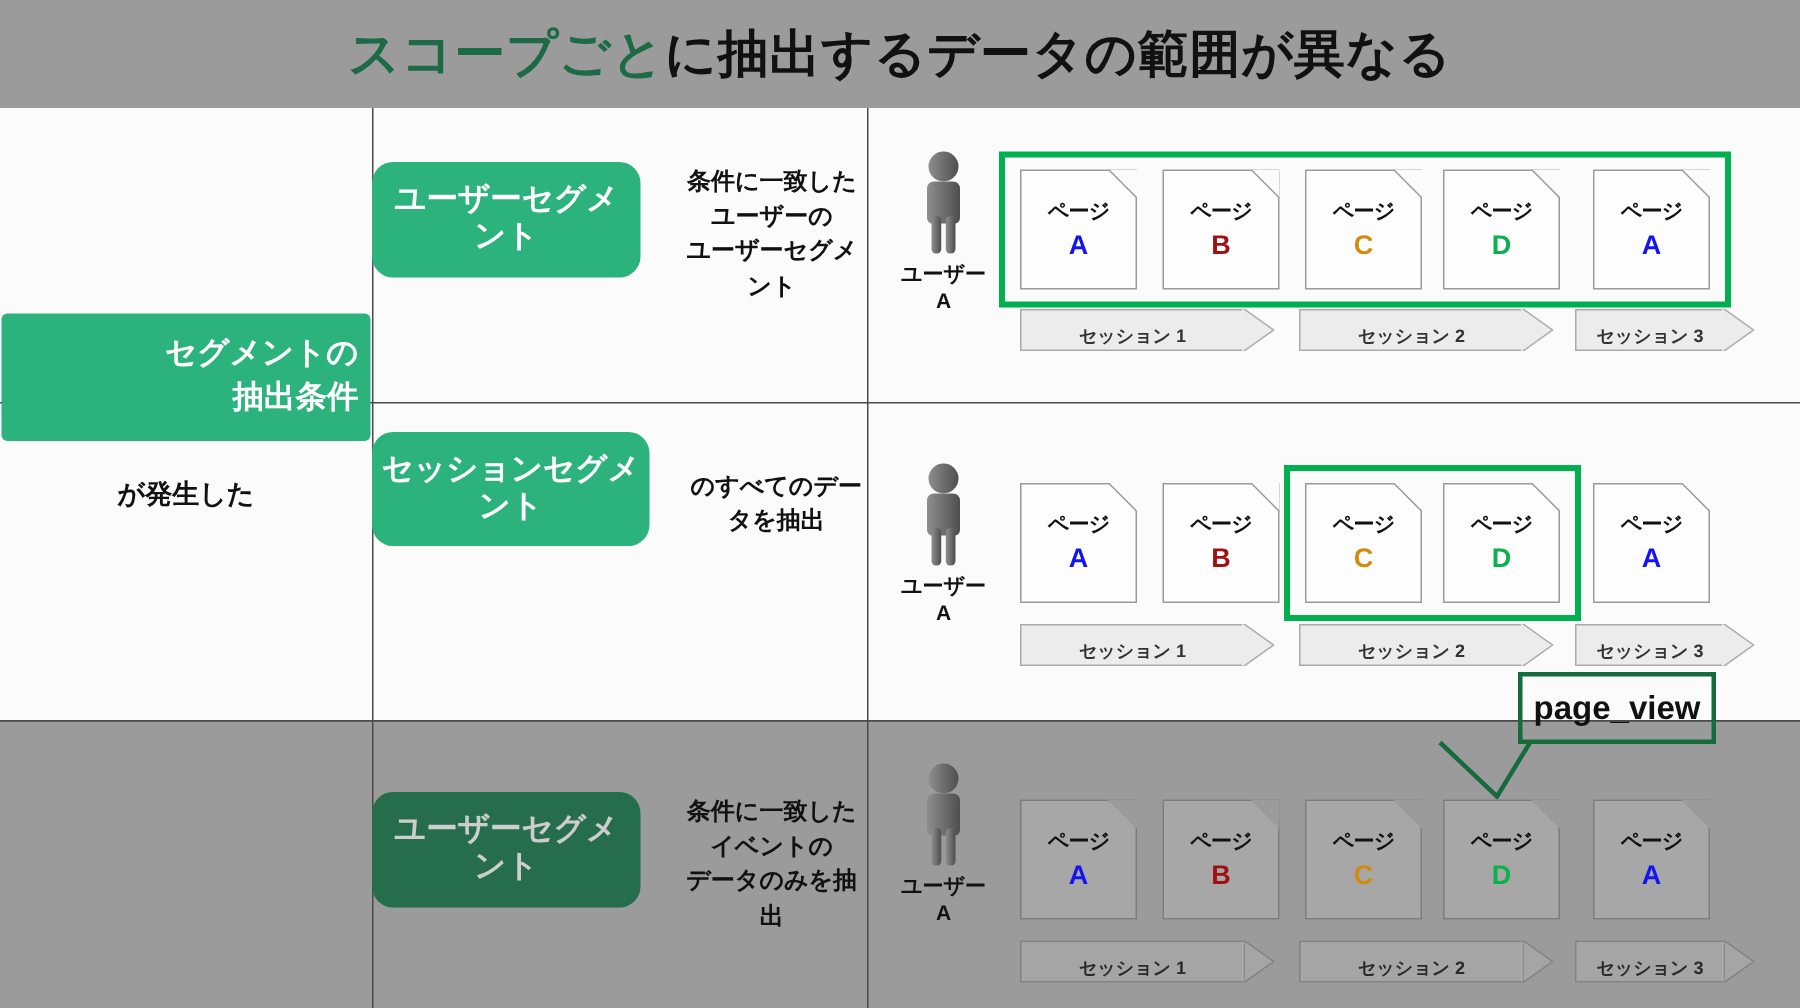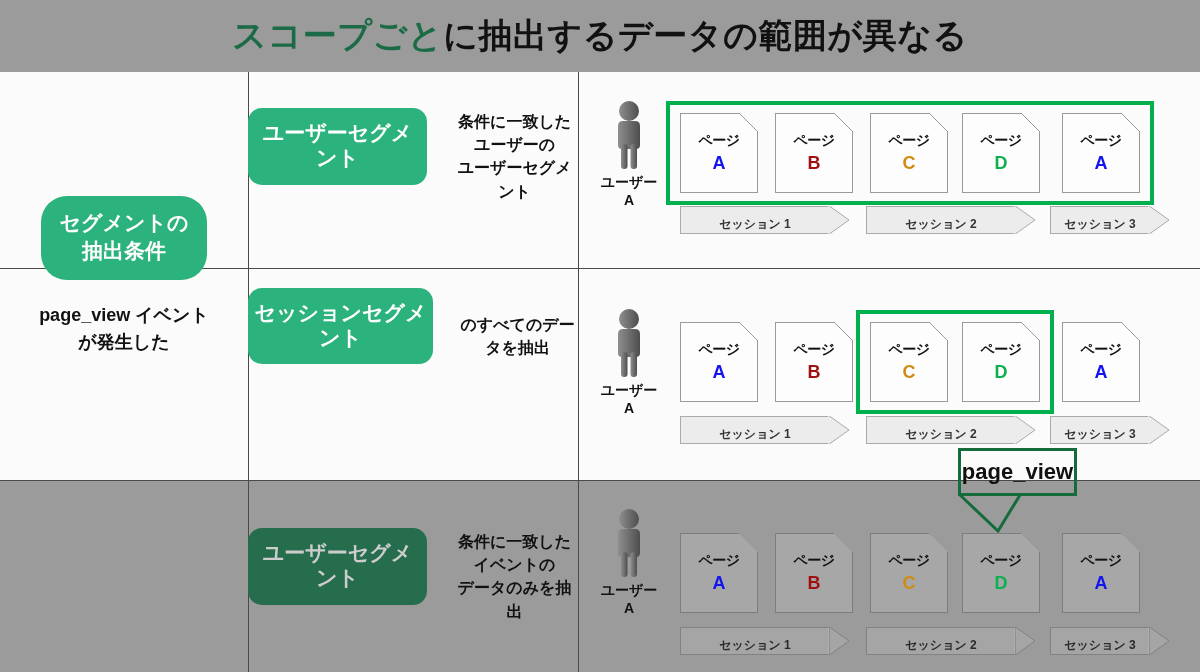--- a/index.html
+++ b/index.html
@@ -42,24 +42,24 @@
     background:#9b9b9b;
   }
   .dim-line{position:absolute;left:0;top:0;width:1200px;height:1px;background:#4a4a4a;}
 
   
   .cond{
     position:absolute;left:0;top:72px;width:248px;height:408px;
     display:flex;flex-direction:column;align-items:center;justify-content:center;
   }
   .cond-badge{
-    width:166px;box-sizing:border-box;
-    background:#2cb27c;border-radius:26px;
+    width:246px;box-sizing:border-box;
+    background:#2cb27c;border-radius:4px;
     padding:13px 8px 15px;
-    text-align:center;color:#fff;font-weight:bold;font-size:21px;line-height:1.35;
+    text-align:right;color:#fff;font-weight:bold;font-size:21px;line-height:1.35;
   }
   .cond-text{
     margin-top:22px;text-align:center;color:#111;font-weight:bold;
     font-size:18px;line-height:1.5;
   }
   .cond-text .accent{color:#00b04f;}
 
   
   .row-label{
     position:absolute;left:248px;width:330px;
@@ -135,21 +135,20 @@
     <div class="hline h1"></div>
     <div class="hline h2"></div>
   </div>
 
   <div class="cond">
     <div class="cond-badge">
       <div>セグメントの</div>
       <div>抽出条件</div>
     </div>
     <div class="cond-text">
-      <div>page_view イベント</div>
       <div>が発生した</div>
     </div>
   </div>
 
   <div id="rows-host">
       <div class="row-label" style="top: 90px;">
     <div class="seg-badge">ユーザーセグメント</div>
     <div class="seg-desc">
       <div>条件に一致したユーザーの</div>
       <div>ユーザーセグメント</div>
@@ -409,20 +408,20 @@
       </span>
       </div>
       <div class="arrow" style="position: absolute; left: 1050px; top: 627px; width: 100px; height: 28px; background: rgba(255, 255, 255, 0.1); border-color: rgb(130, 130, 130); color: rgb(42, 42, 42);">
         <span>セッション 3</span>
       <span class="head">
         <svg width="22" height="28" viewBox="0 0 22 28">
           <path d="M0 -1 L21 14 L0 29" fill="rgba(255,255,255,0.10)" stroke="#828282" stroke-width="1"></path>
         </svg>
       </span>
       </div>
-      <div class="callout" style="left: 958px; top: 448px; width: 119px; height: 48px; border-color: rgb(21, 107, 60);">
+      <div class="callout" style="left: 1012px; top: 448px; width: 132px; height: 48px; border-color: rgb(21, 107, 60);">
         <span>page_view</span>
       </div>
       <div style="position: absolute; left: 958px; top: 493px; width: 70px; height: 40px;"><svg width="70" height="40" viewBox="0 0 70 40">
         <path d="M2 2 L40 38 L62 2" fill="none" stroke="#156b3c" stroke-width="3" stroke-linejoin="miter"></path>
       </svg></div>
     </div>
 </div>
 
 </body></html>

